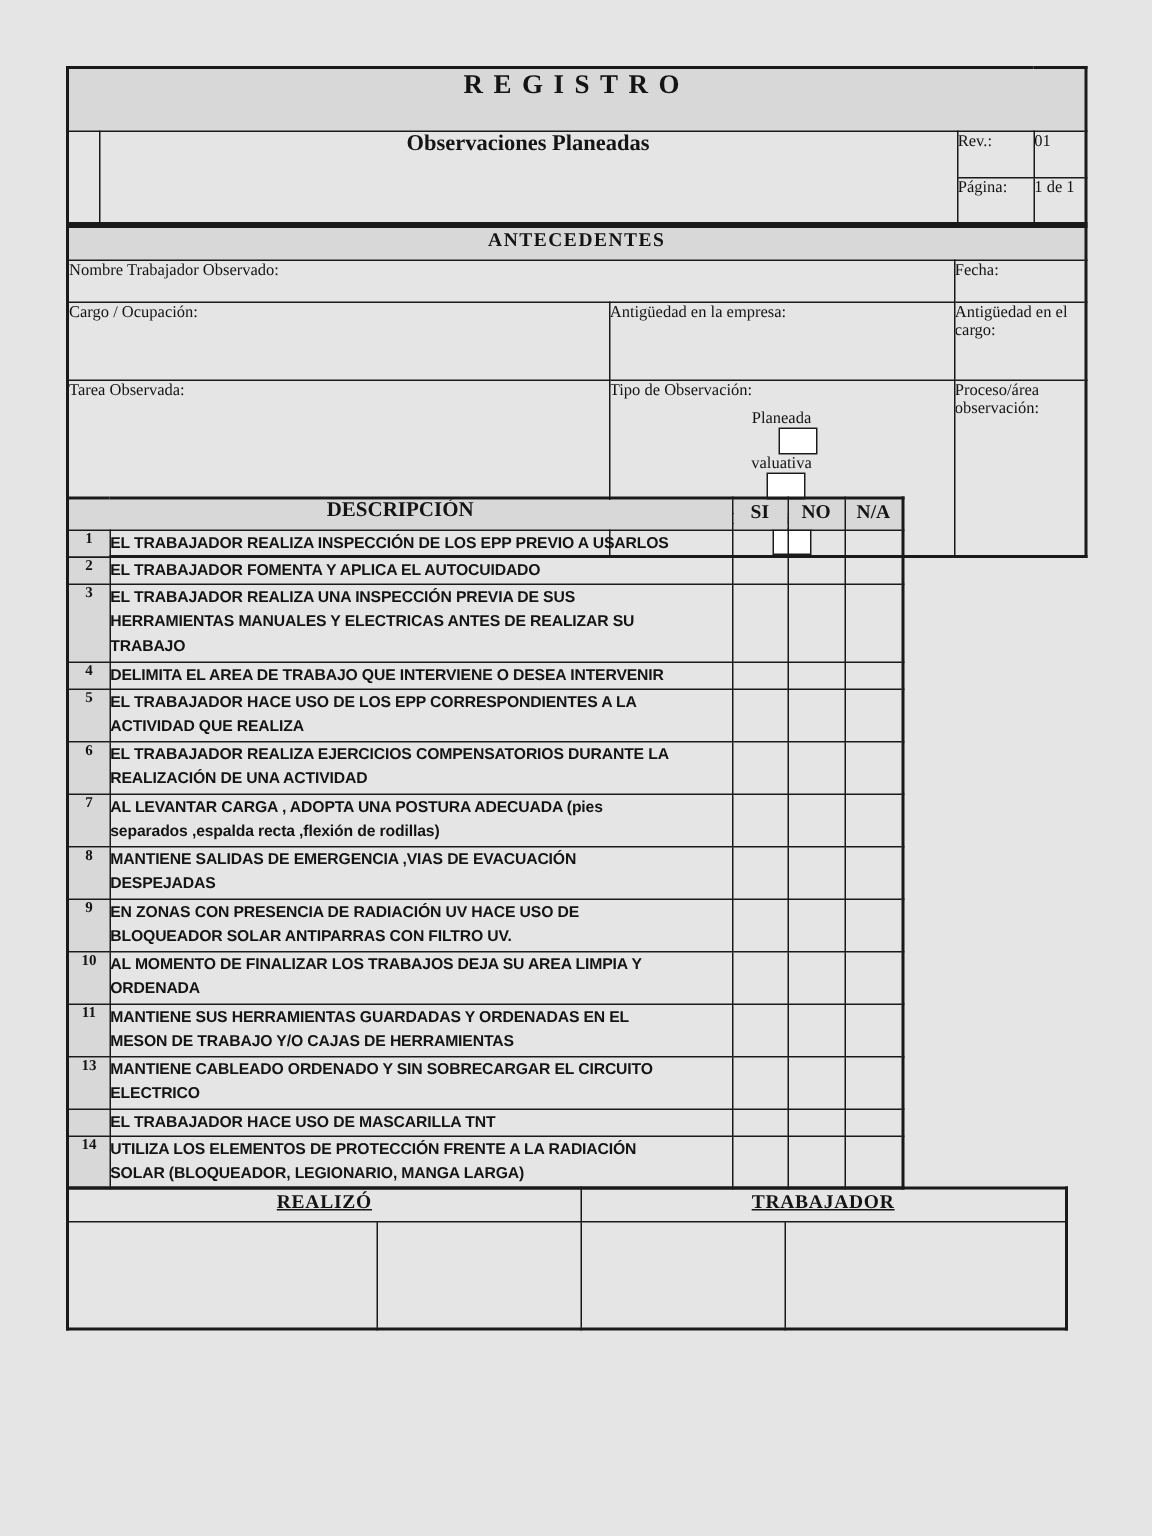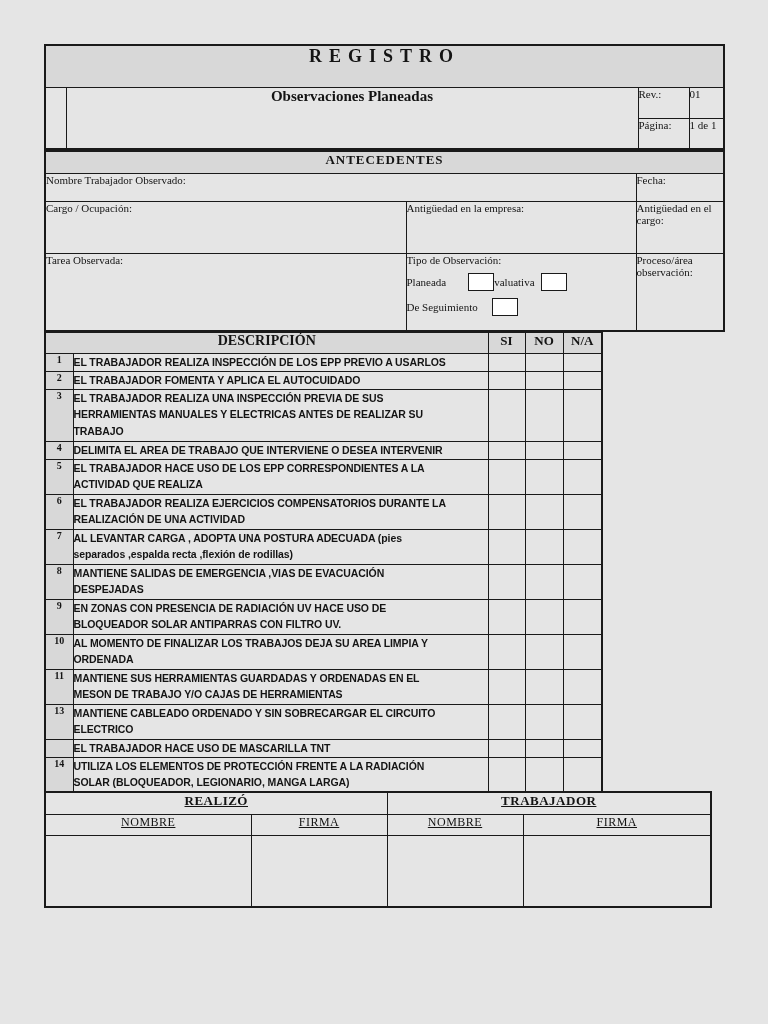--- a/index.html
+++ b/index.html
@@ -10,21 +10,21 @@
   table.tbl td{border:1px solid #1a1a1a;padding:0;vertical-align:top;overflow:hidden;}
   .gray{background:#d8d8d8;}
   
   .title-cell{text-align:center;vertical-align:middle;}
   .registro{font-size:18px;font-weight:bold;letter-spacing:7px;}
   .subtitle-cell{text-align:center;vertical-align:middle;font-size:15px;font-weight:bold;}
   .meta{font-size:11px;padding:3px 4px;vertical-align:middle;}
   
   .section-bar{text-align:center;vertical-align:middle;font-size:13px;font-weight:bold;letter-spacing:1px;}
   .field{font-size:11px;padding:6px 5px 2px 5px;}
-  .tipo-line{display:flex;align-items:center;margin-top:7px;}
+  .tipo-line{display:flex;align-items:center;margin-top:7px;flex-direction:column;}
   .box{width:24px;height:16px;border:1.5px solid #1a1a1a;background:#fff;display:inline-block;flex:0 0 auto;}
   
   .chk-head{font-size:14px;font-weight:bold;text-align:center;vertical-align:middle;}
   .sino{font-size:13px;font-weight:bold;text-align:center;vertical-align:middle;}
   td.num{background:#d8d8d8;font-size:10px;font-weight:bold;text-align:center;padding-top:1px;}
   td.desc{font-family:"Liberation Sans","DejaVu Sans",sans-serif;font-weight:bold;
           font-size:10.5px;line-height:16.6px;letter-spacing:-0.1px;
           padding:0 4px 0 7px;white-space:pre-line;}
   tr.r1{height:18px;} tr.r2{height:35px;} tr.r3{height:52px;}
   
@@ -249,26 +249,20 @@
         <col style="width:206px">
         <col style="width:136px">
         <col style="width:136px">
         <col style="width:188px">
       </colgroup>
     <tbody>
       <tr style="height:22px">
         <td colspan="2" class="firmas-head">REALIZÓ</td>
         <td colspan="2" class="firmas-head">TRABAJADOR</td>
       </tr>
-      <tr style="height:21px">
-        <td class="firmas-sub">NOMBRE</td>
-        <td class="firmas-sub">FIRMA</td>
-        <td class="firmas-sub">NOMBRE</td>
-        <td class="firmas-sub">FIRMA</td>
-      </tr>
       <tr style="height:72px">
         <td></td>
         <td></td>
         <td></td>
         <td></td>
       </tr>
     </tbody>
   </table>
 
 </div>

